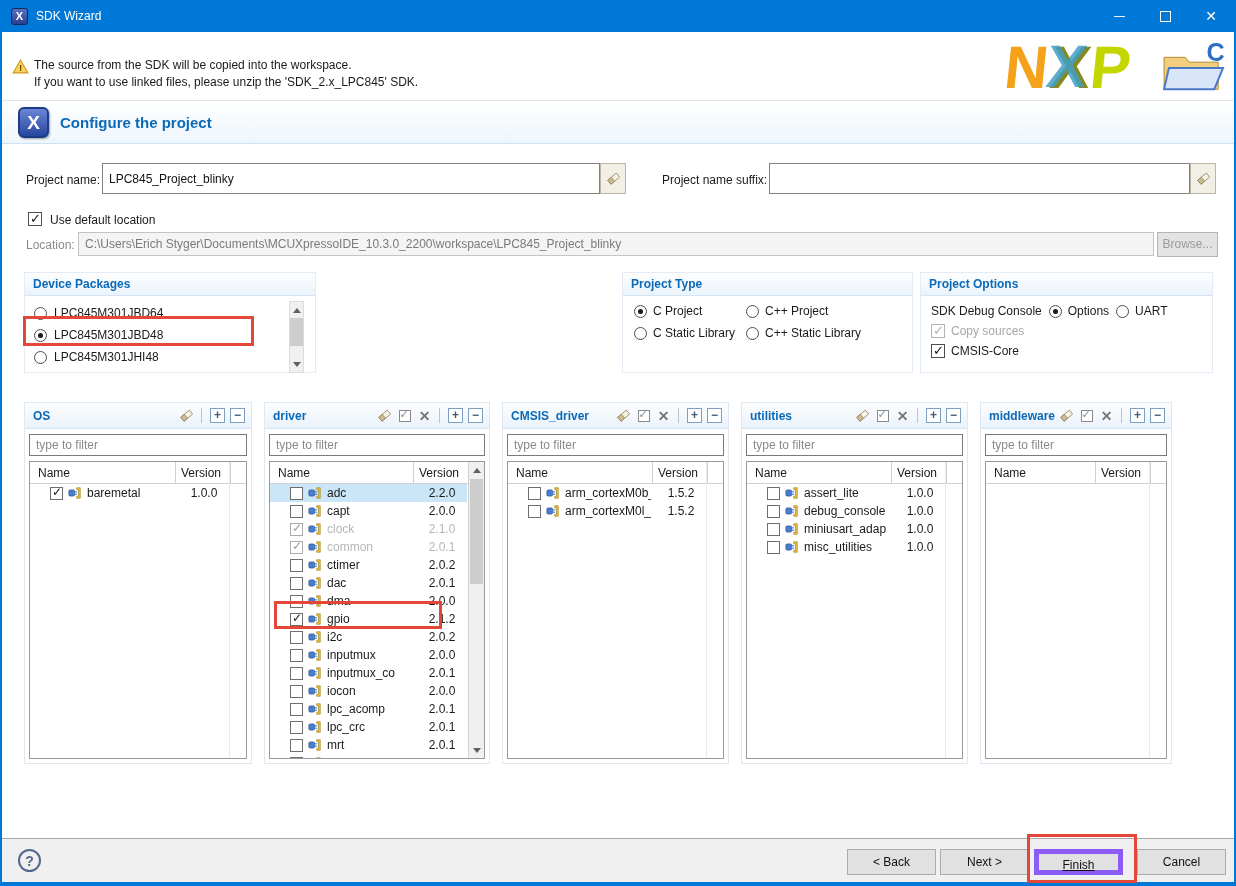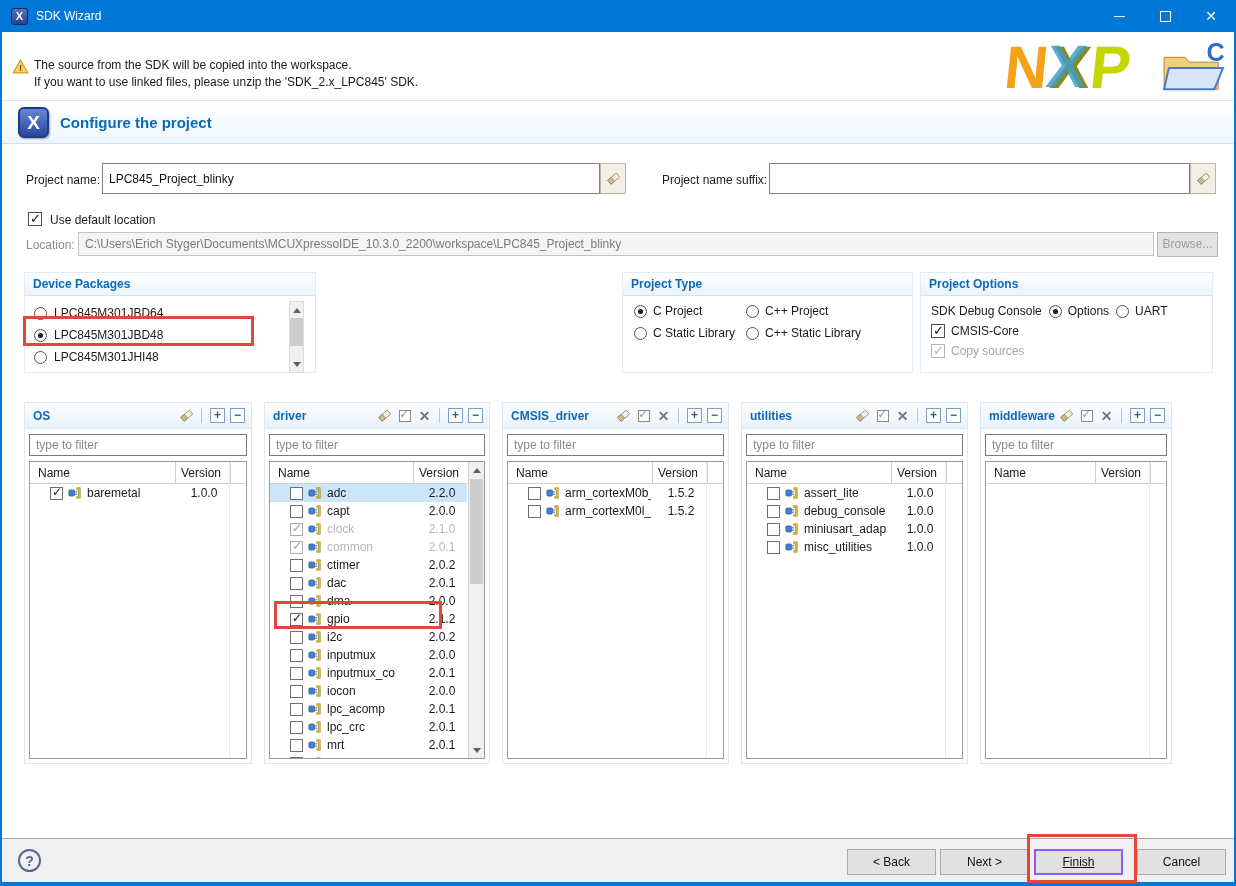--- a/index.html
+++ b/index.html
@@ -110,21 +110,21 @@
   .gut-line { position:absolute; top:0; bottom:0; right:16px; width:1px; background:#eaeaea; }
   .tbl-scroll { position:absolute; right:0; top:0; bottom:0; width:16px; background:#f0f0f0; border-left:1px solid #d0d0d0; }
 
   
   .footer { position:absolute; left:0; right:0; top:838px; height:44px; background:#f0f0f0; border-top:1px solid #a9a9a9; }
   .help-circle { position:absolute; left:16px; top:10px; width:23px; height:23px; border:2px solid #54688e;
                  border-radius:50%; color:#54688e; font-weight:bold; font-size:14px;
                  display:flex; align-items:center; justify-content:center; }
   .btn { position:absolute; top:10px; width:89px; height:26px; background:#e1e1e1; border:1px solid #acacac;
          font-family:inherit; font-size:12px; text-align:center; line-height:24px; color:#111; }
-  .btn.focused { border:2px solid #8b5cf6; line-height:22px;text-decoration:underline; }
+  .btn.focused { border:5px solid #8b5cf6; line-height:22px;text-decoration:underline; }
   .bottom-strip { position:absolute; left:0; right:0; bottom:0; height:4px; background:#0078d7; }
 
   
   .annot { position:absolute; border:3px solid #e2473a; pointer-events:none; z-index:50; }
 </style>
 </head>
 <body>
 
 <div class="window">
 
@@ -279,28 +279,28 @@
         <span class="radio selected"></span>
         <span>Options</span>
       </span>
       <span class="pt-opt">
         <span class="radio"></span>
         <span>UART</span>
       </span>
     </div>
     <div>
 
+        <div class="po-cbrow checked disabled">
+          <span class="cb checked disabled"></span>
+          <span>Copy sources</span>
+        </div>
+
         <div class="po-cbrow checked">
           <span class="cb checked"></span>
           <span>CMSIS-Core</span>
-        </div>
-
-        <div class="po-cbrow checked disabled">
-          <span class="cb checked disabled"></span>
-          <span>Copy sources</span>
         </div>
 
       </div>
   </div>
 
   
   
   <div class="panel no-bulk" style="left:22px; width:228px;">
     <div class="panel-hdr">
       <span class="panel-title">OS</span>

